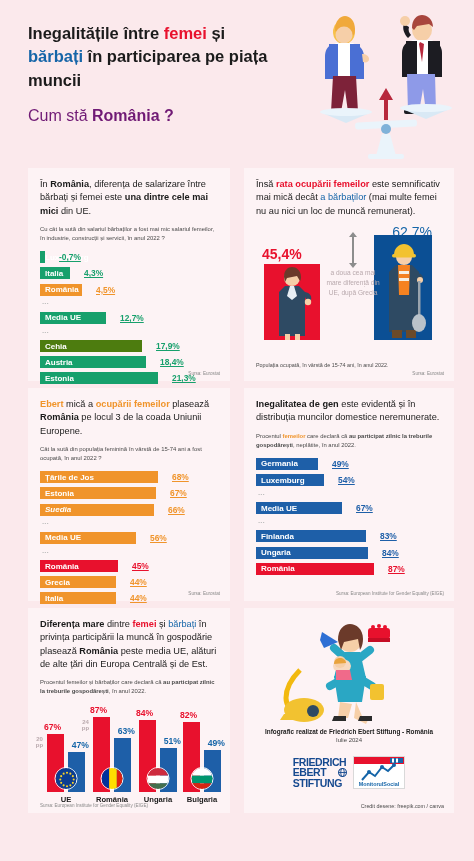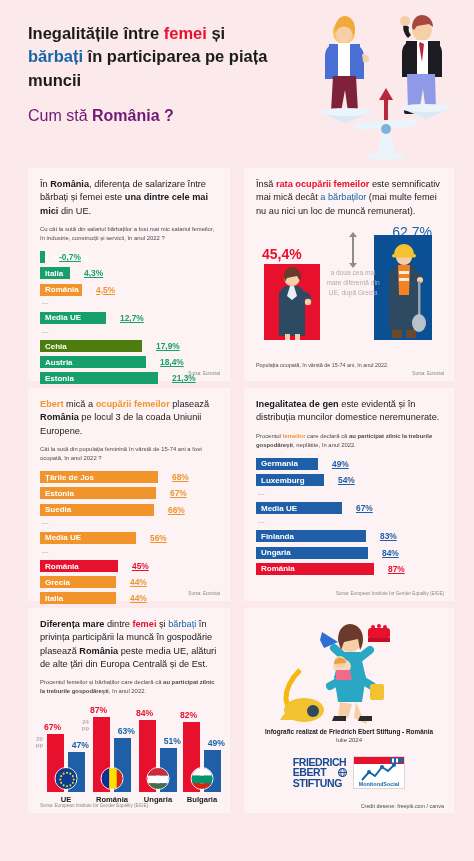--- a/index.html
+++ b/index.html
@@ -276,21 +276,21 @@
             </div>
             <span class="bval" style="color: rgb(240, 148, 43);">68%</span>
           </div>
           <div class="brow">
             <div class="bfill" style="width: 116px; background: rgb(240, 148, 43);">
               <span class="blabel">Estonia</span>
             </div>
             <span class="bval" style="color: rgb(240, 148, 43);">67%</span>
           </div>
           <div class="brow">
-            <div class="bfill" style="width: 114px; background: rgb(240, 148, 43);">
+            <div class="bfill" style="width: 114px; background: rgb(240, 148, 43); font-style: italic;">
               <span class="blabel">Suedia</span>
             </div>
             <span class="bval" style="color: rgb(240, 148, 43);">66%</span>
           </div>
           <div class="ellip">...</div>
           <div class="brow">
             <div class="bfill" style="width: 96px; background: rgb(240, 148, 43);">
               <span class="blabel">Media UE</span>
             </div>
             <span class="bval" style="color: rgb(240, 148, 43);">56%</span>

